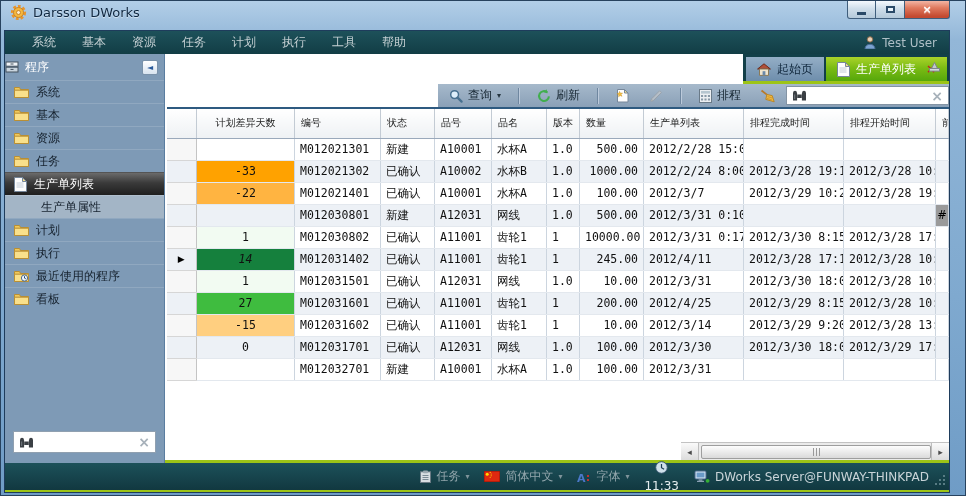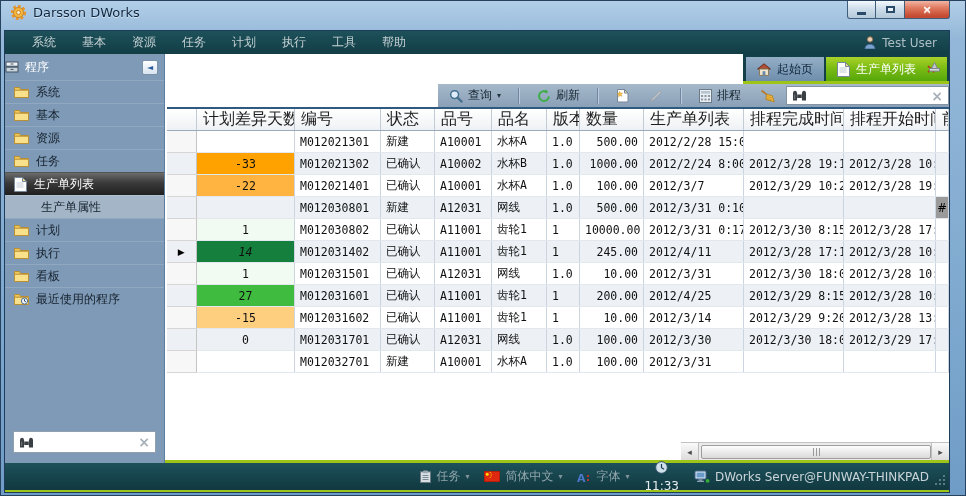--- a/index.html
+++ b/index.html
@@ -77,24 +77,24 @@
   .tb-btn { display:flex; align-items:center; gap:5px; padding:0 5px; height:20px; cursor:default; }
   .tb-btn.disabled { opacity:.55; }
   .tb-sep { width:2px; height:16px; margin:0 3px;
     background:linear-gradient(90deg,#6f87a0 0 1px,#bccadb 1px 2px); }
   .caret { font-size:8px; color:#24343f; }
   .tb-search { width:163px; height:19px; background:#fff; border:1px solid #8494a4;
     display:flex; align-items:center; gap:4px; padding:0 5px; margin-left:3px; }
   
   .table-area { flex:1; min-height:0; overflow:hidden; background:#fff; border-top:2px solid #2e5a80; }
   table { border-collapse:collapse; table-layout:fixed; width:782px; }
-  th { height:19px; background:linear-gradient(180deg,#ffffff,#eef1f4);
+  th { height:29px; background:linear-gradient(180deg,#ffffff,#eef1f4);
     border-right:1px solid #c3cbd4; border-bottom:1px solid #9aa9bb;
     font-weight:normal; color:#1d1d1d; text-align:left; padding:0 6px; white-space:nowrap; overflow:hidden;
-    font-size:16px; }
+    font-size:10px; }
   th.c { text-align:center; }
   td { height:22px; border-right:1px solid #ccd5df; border-bottom:1px solid #e3e8ee;
     padding:0 5px; white-space:nowrap; overflow:hidden; color:#101010;
     font-family:"DejaVu Sans Mono","DejaVu Sans",monospace; font-size:11.5px; }
   tr.alt td { background:#edf1f6; }
   td.ind { background:#f7f7f7; border-right:1px solid #c4c4c4; border-bottom:1px solid #d6d6d6;
     text-align:center; padding:0; font-size:9px; color:#000;
     font-family:"DejaVu Sans",sans-serif; }
   td.diff { text-align:center; }
   td.num { text-align:right; }
@@ -251,34 +251,34 @@
                   <path d="M.5 4.2h14v7.3H.5z" fill="#f9e08b" stroke="#b98f35"></path>
                 </svg>
               </span>
               <span class="lbl">执行</span>
             </div>
             <div class="sb-item">
               <span class="icon">
                 <svg width="15" height="12" viewBox="0 0 15 12">
                   <path d="M.5 1.5h5l1 2h8v8H.5z" fill="#efc95c" stroke="#b98f35"></path>
                   <path d="M.5 4.2h14v7.3H.5z" fill="#f9e08b" stroke="#b98f35"></path>
-                </svg>
-              </span>
-              <span class="lbl">看板</span>
-            </div>
-            <div class="sb-item">
-              <span class="icon">
-                <svg width="15" height="12" viewBox="0 0 15 12">
-                  <path d="M.5 1.5h5l1 2h8v8H.5z" fill="#efc95c" stroke="#b98f35"></path>
-                  <path d="M.5 4.2h14v7.3H.5z" fill="#f9e08b" stroke="#b98f35"></path>
                   <circle cx="10.5" cy="8" r="3.1" fill="#eef4fa" stroke="#4a6a94"></circle>
                   <path d="M10.5 6.2v1.9l1.3.7" stroke="#26496e" fill="none"></path>
                 </svg>
               </span>
               <span class="lbl">最近使用的程序</span>
+            </div>
+            <div class="sb-item">
+              <span class="icon">
+                <svg width="15" height="12" viewBox="0 0 15 12">
+                  <path d="M.5 1.5h5l1 2h8v8H.5z" fill="#efc95c" stroke="#b98f35"></path>
+                  <path d="M.5 4.2h14v7.3H.5z" fill="#f9e08b" stroke="#b98f35"></path>
+                </svg>
+              </span>
+              <span class="lbl">看板</span>
             </div>
           </div>
         <div class="sb-search">
           <span class="icon">
               <svg width="15" height="11" viewBox="0 0 15 11">
                 <circle cx="3" cy="2.6" r="1.9" fill="#3a3f44"></circle>
                 <circle cx="12" cy="2.6" r="1.9" fill="#3a3f44"></circle>
                 <path d="M1 3h4.1v7.4H1zM9.9 3H14v7.4H9.9zM5.3 4.6h4.4v3.4H5.3z" fill="#3a3f44"></path>
                 <path d="M2 4.4h1.2v4.6H2z" fill="#6a7076"></path>
               </svg>

